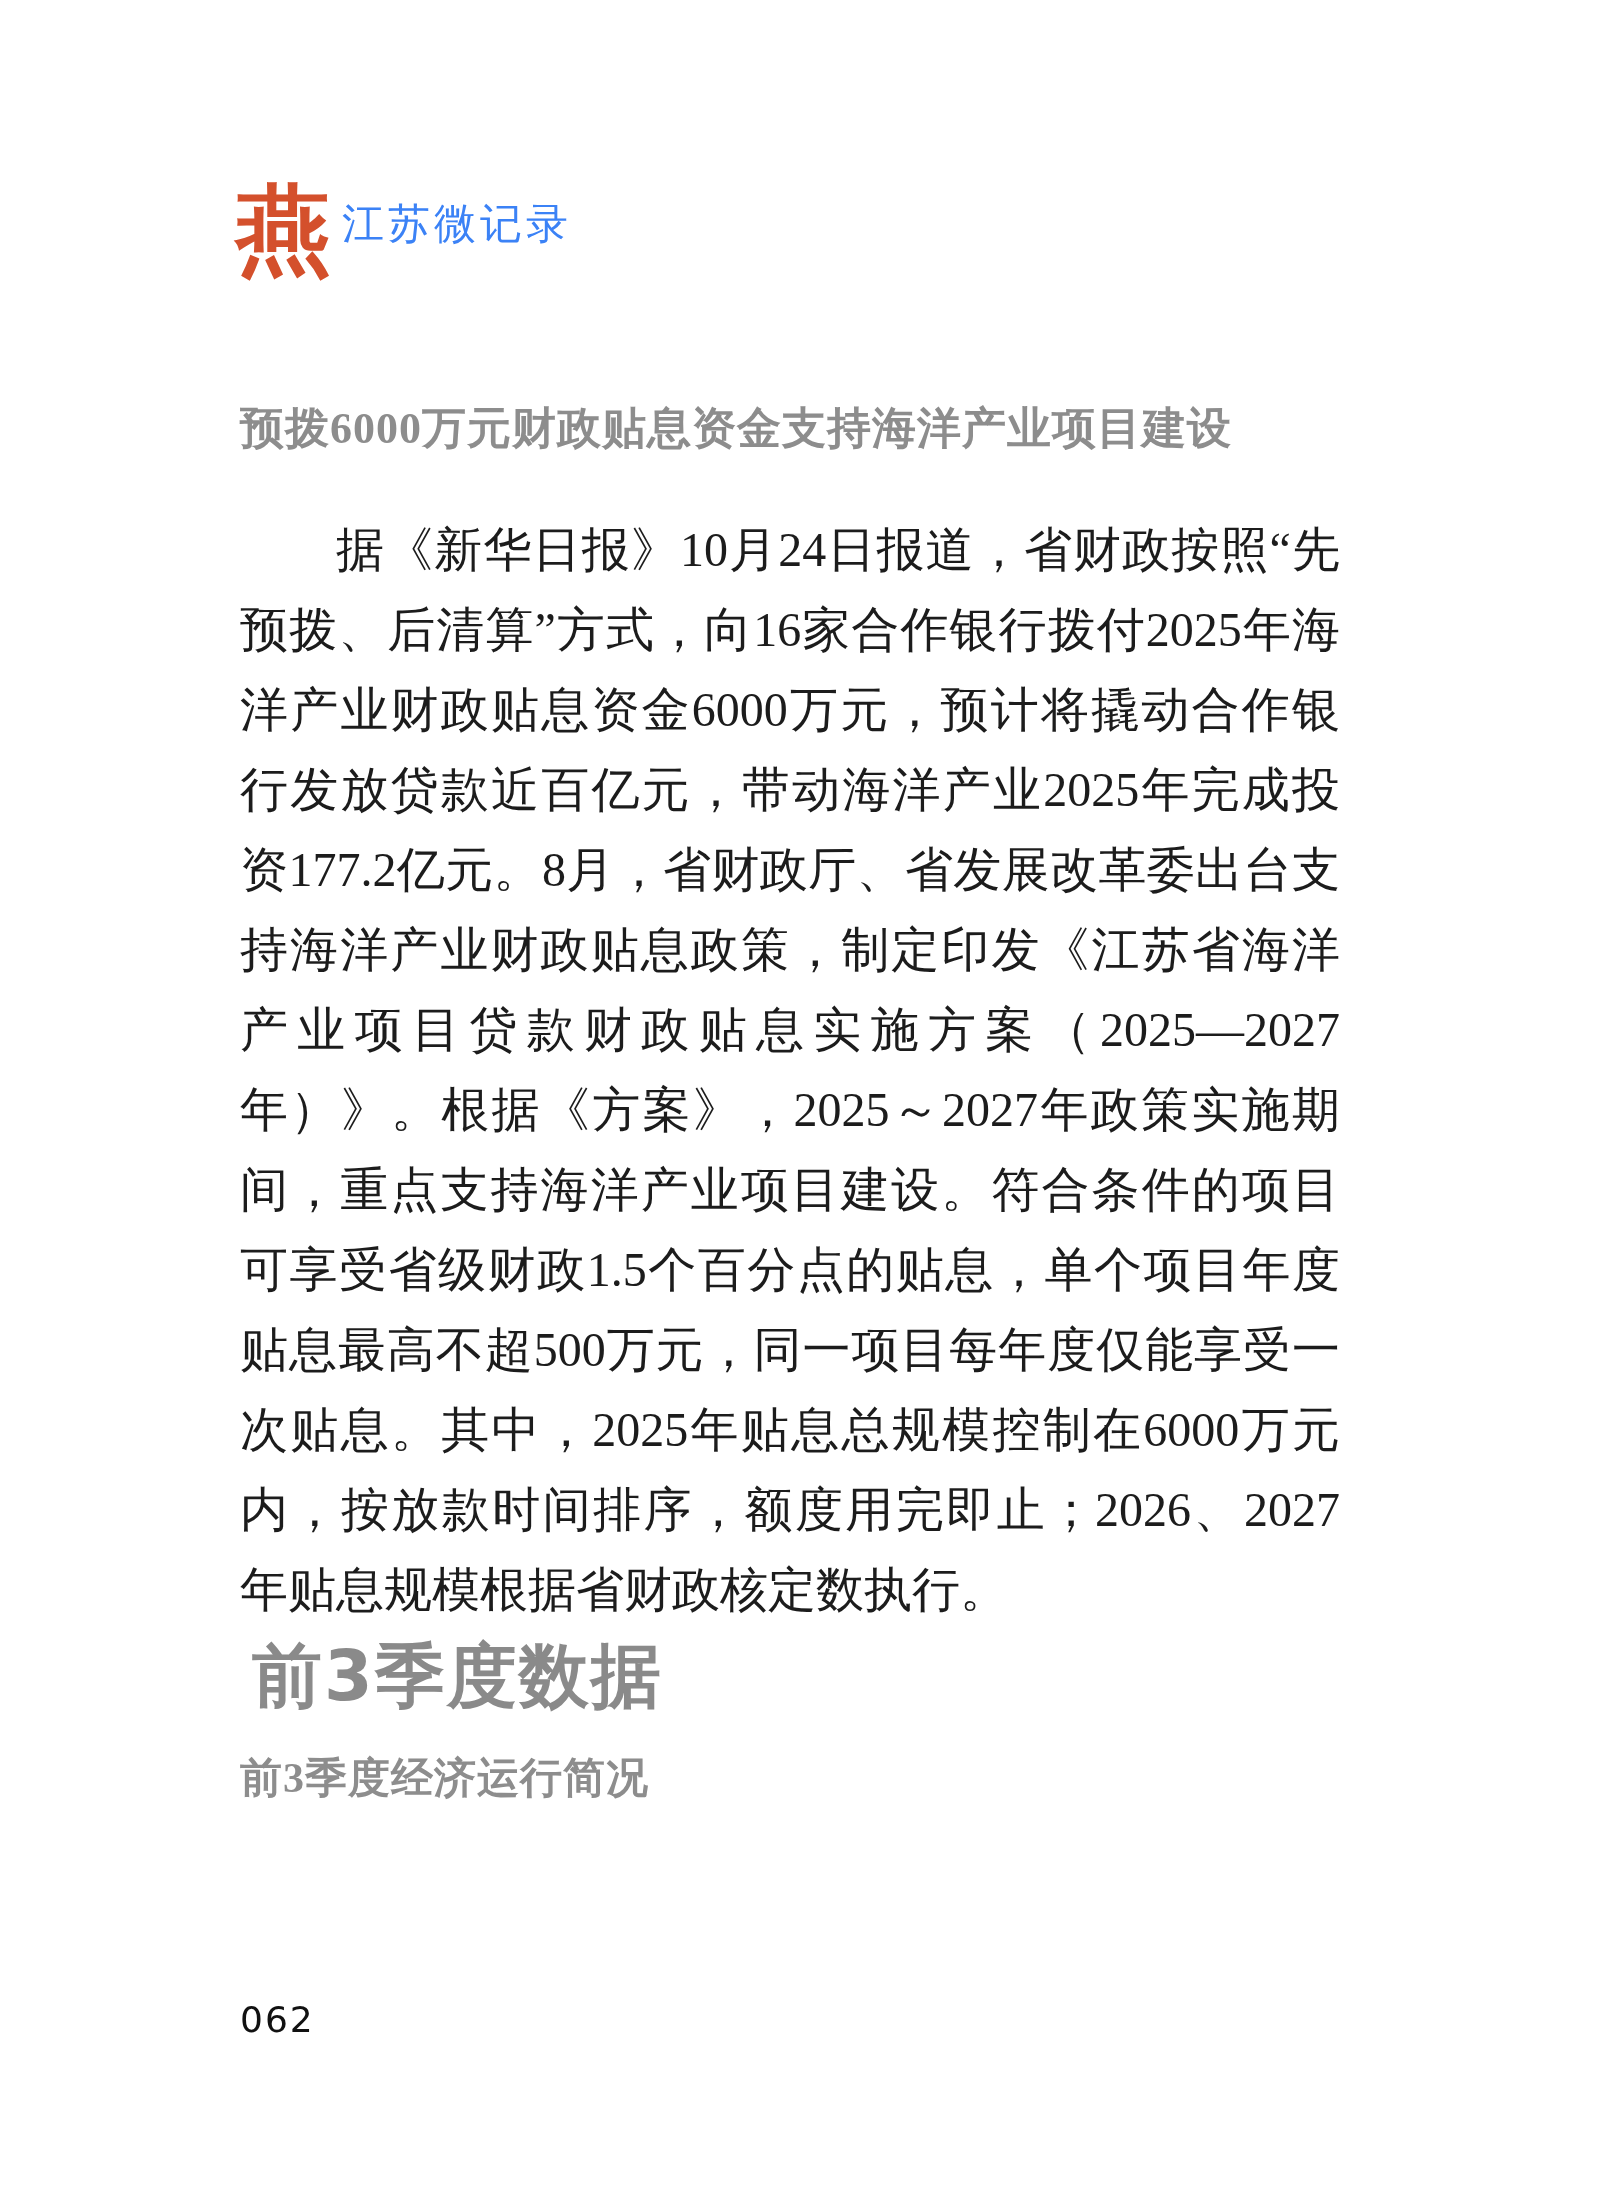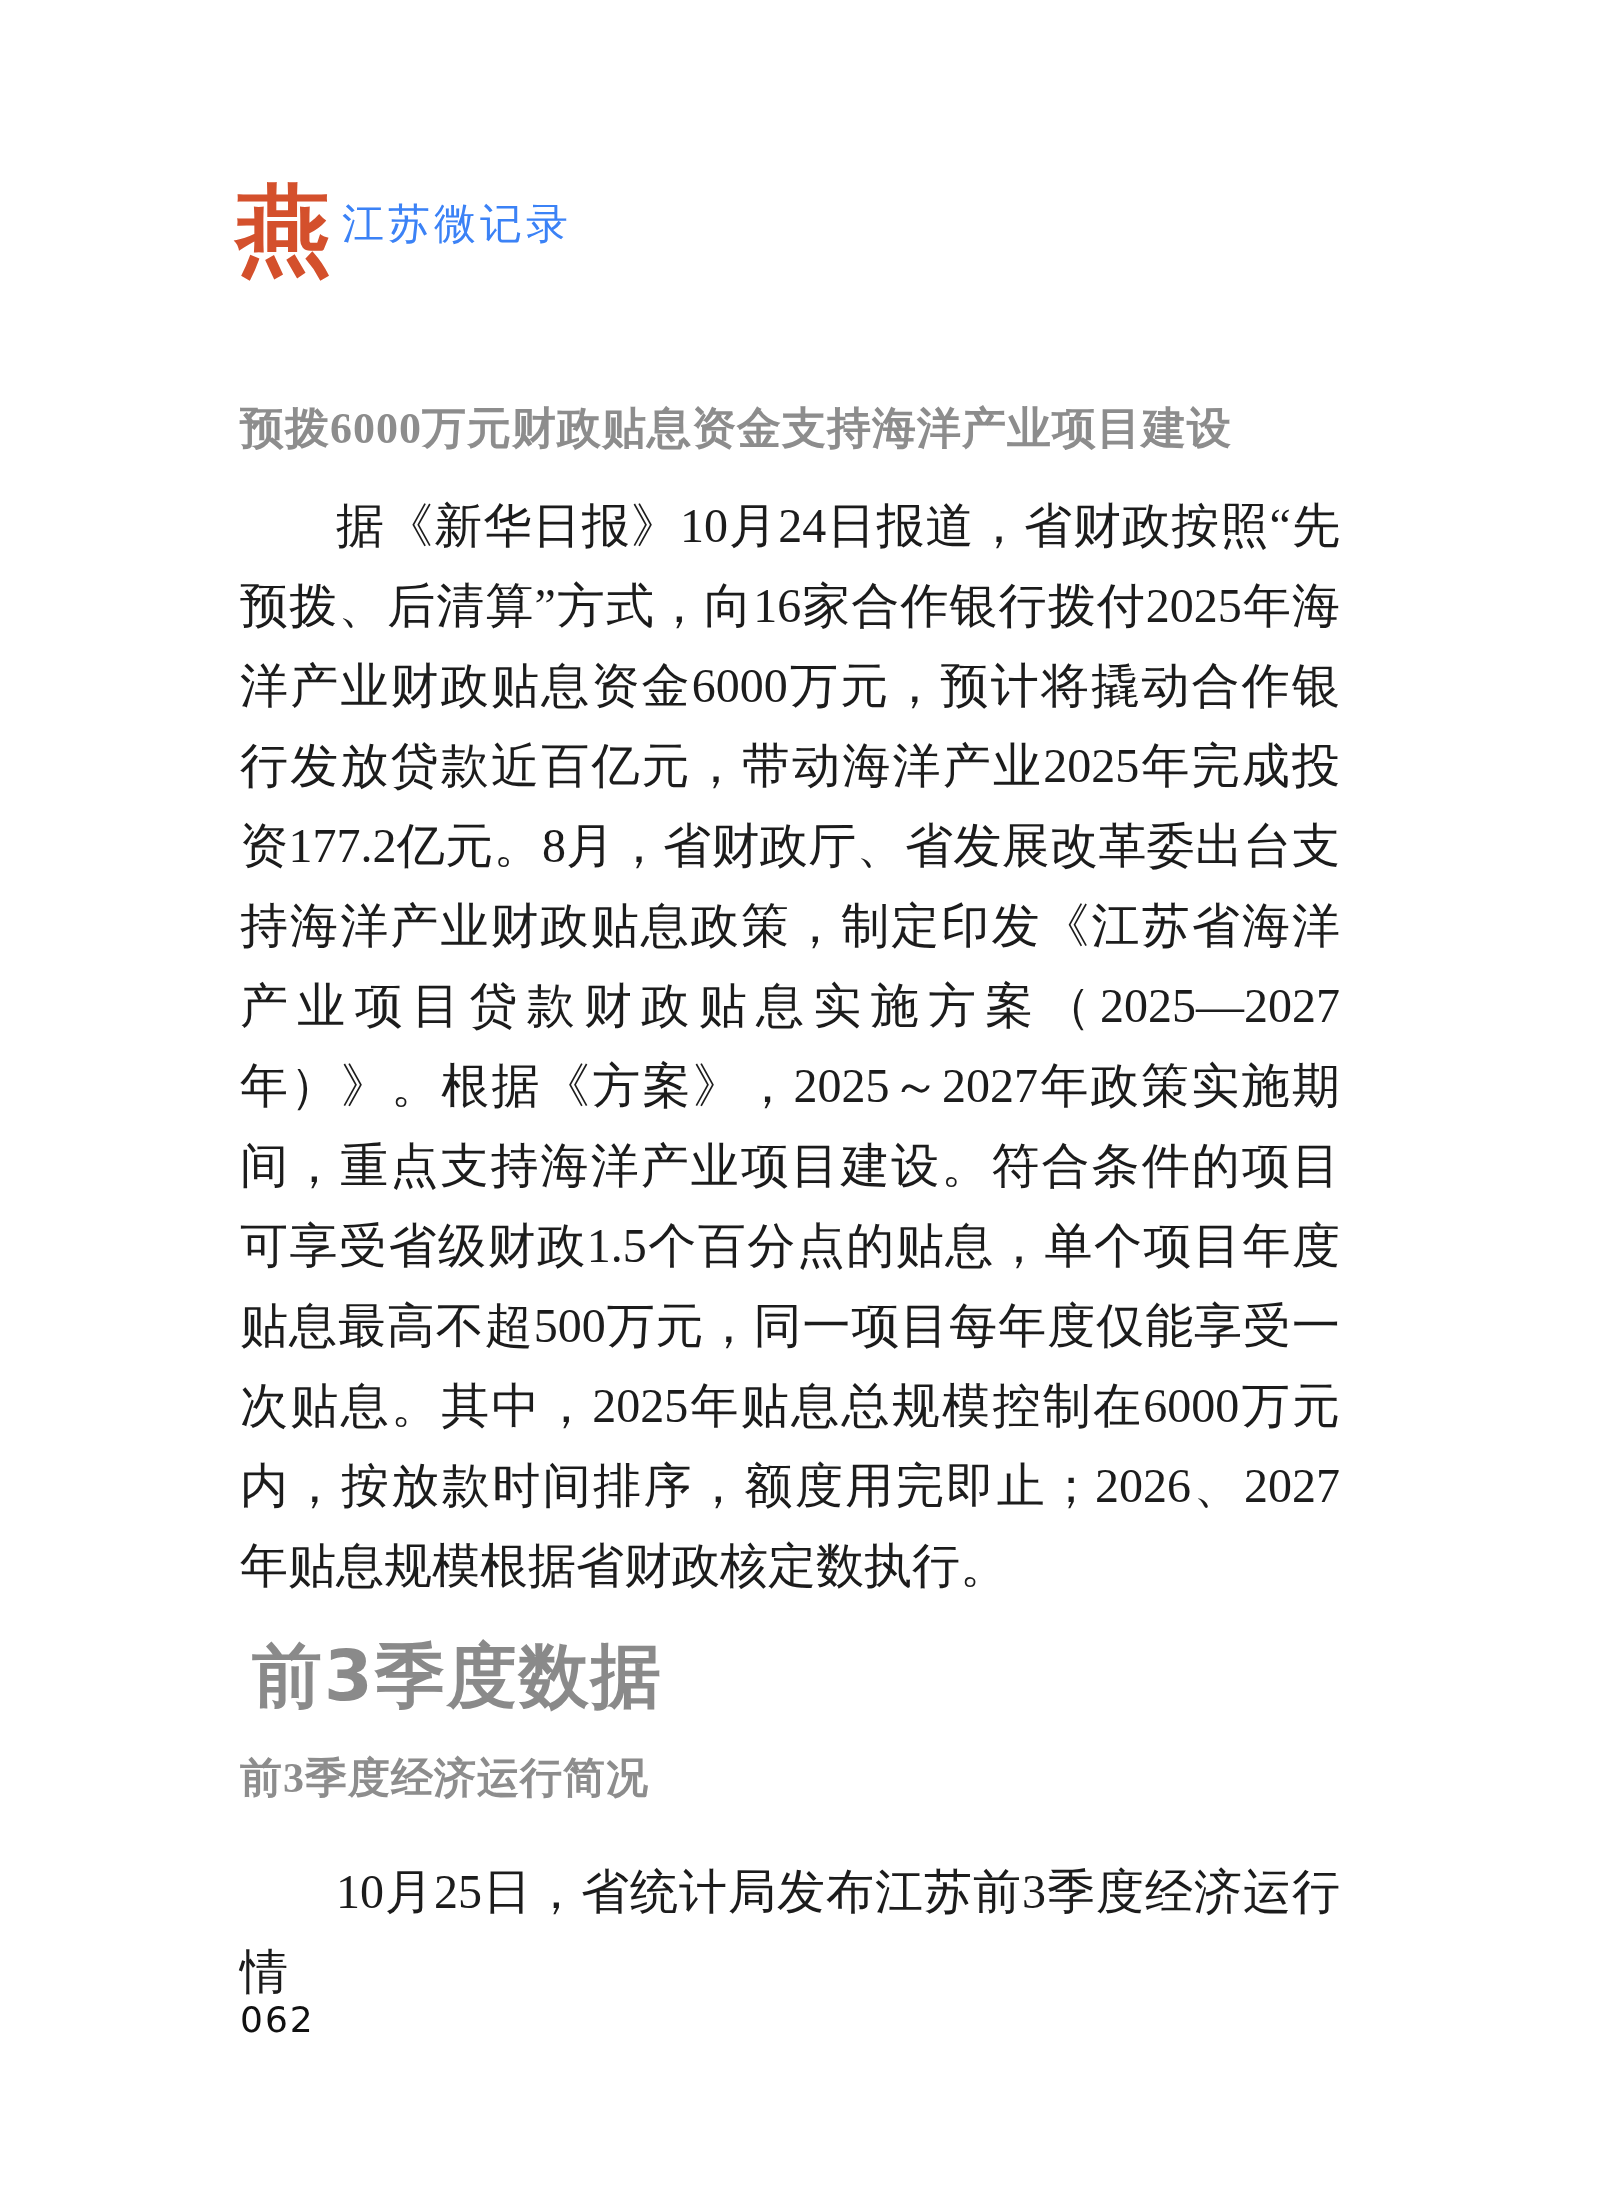--- a/index.html
+++ b/index.html
@@ -49,21 +49,21 @@
     position: absolute;
     left: 240px;
     width: 1100px;
     font-size: 48px;
     line-height: 80px;
     color: #1c1c1c;
     text-align: justify;
     text-indent: 2em;
     font-family: "Liberation Serif", "DejaVu Serif", serif;
   }
-  .para-1 { top: 486px; }
+  .para-1 { top: 510px; }
   .para-2 { top: 1852px; }
   .chapter-heading {
     position: absolute;
     left: 252px;
     top: 1638px;
     font-size: 70px;
     line-height: 1.1;
     font-weight: 700;
     color: #8a8a8a;
     font-family: "DejaVu Sans", "Liberation Sans", sans-serif;
@@ -91,17 +91,16 @@
   <span class="brand-text">江苏微记录</span>
 
   <h2 class="section-heading heading-1">预拨6000万元财政贴息资金支持海洋产业项目建设</h2>
 
   <p class="body-para para-1">据《新华日报》10月24日报道，省财政按照“先预拨、后清算”方式，向16家合作银行拨付2025年海洋产业财政贴息资金6000万元，预计将撬动合作银行发放贷款近百亿元，带动海洋产业2025年完成投资177.2亿元。8月，省财政厅、省发展改革委出台支持海洋产业财政贴息政策，制定印发《江苏省海洋产业项目贷款财政贴息实施方案（2025—2027年）》。根据《方案》，2025～2027年政策实施期间，重点支持海洋产业项目建设。符合条件的项目可享受省级财政1.5个百分点的贴息，单个项目年度贴息最高不超500万元，同一项目每年度仅能享受一次贴息。其中，2025年贴息总规模控制在6000万元内，按放款时间排序，额度用完即止；2026、2027年贴息规模根据省财政核定数执行。</p>
 
   <h1 class="chapter-heading">前3季度数据</h1>
 
   <h2 class="section-heading heading-2">前3季度经济运行简况</h2>
 
-  <p class="body-para para-2">10月25日，省统计局发布江苏前3季度经济运行情</p>
 
   <div class="page-number">062</div>
 
 </div>
 
 </body></html>

